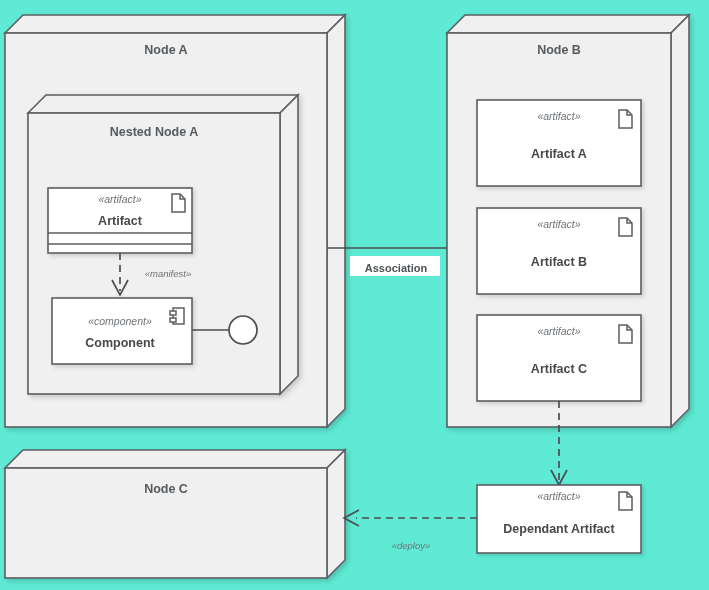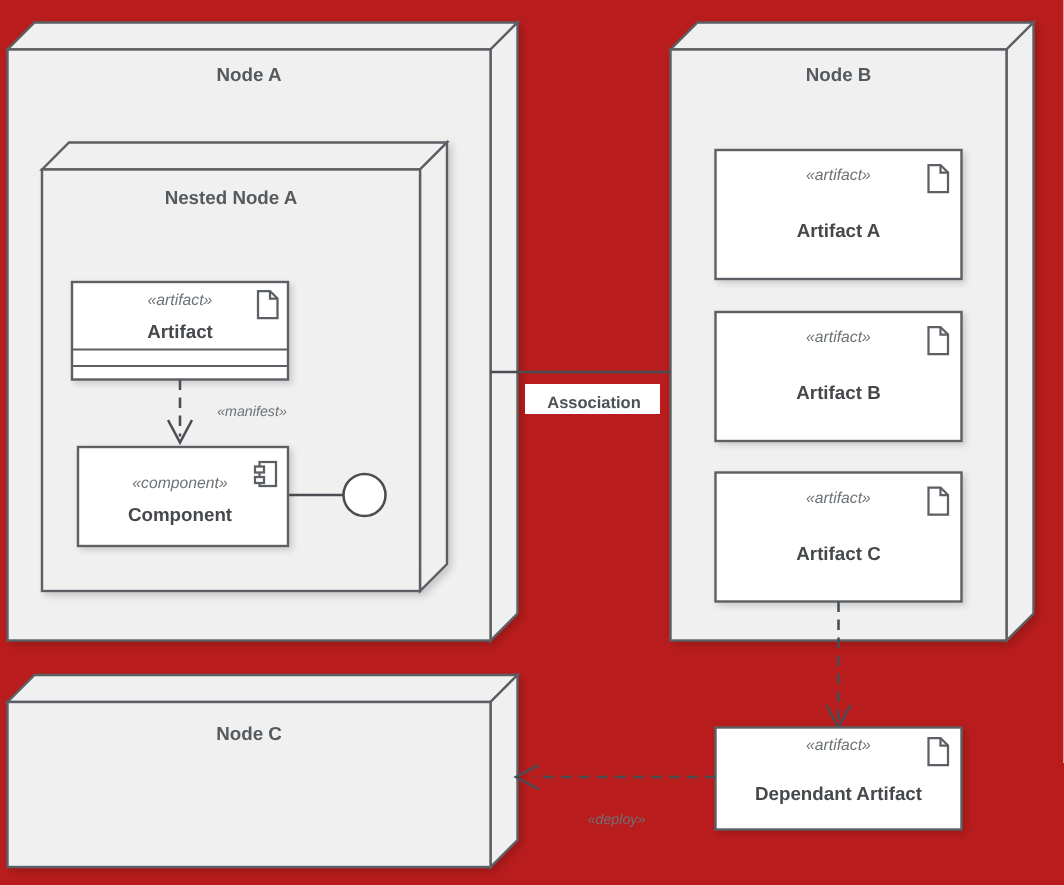--- a/index.html
+++ b/index.html
@@ -9,21 +9,21 @@
     background: #ffffff;
   }
   body {
     font-family: "Liberation Sans", sans-serif;
     -webkit-font-smoothing: antialiased;
   }
   #canvas {
     position: relative;
     width: 709px;
     height: 590px;
-    background: #b91c1c;
+    background: #5eead4;
     overflow: hidden;
   }
   #diagram-svg {
     position: absolute;
     left: 0;
     top: 0;
     width: 709px;
     height: 590px;
   }
   .node-title {

